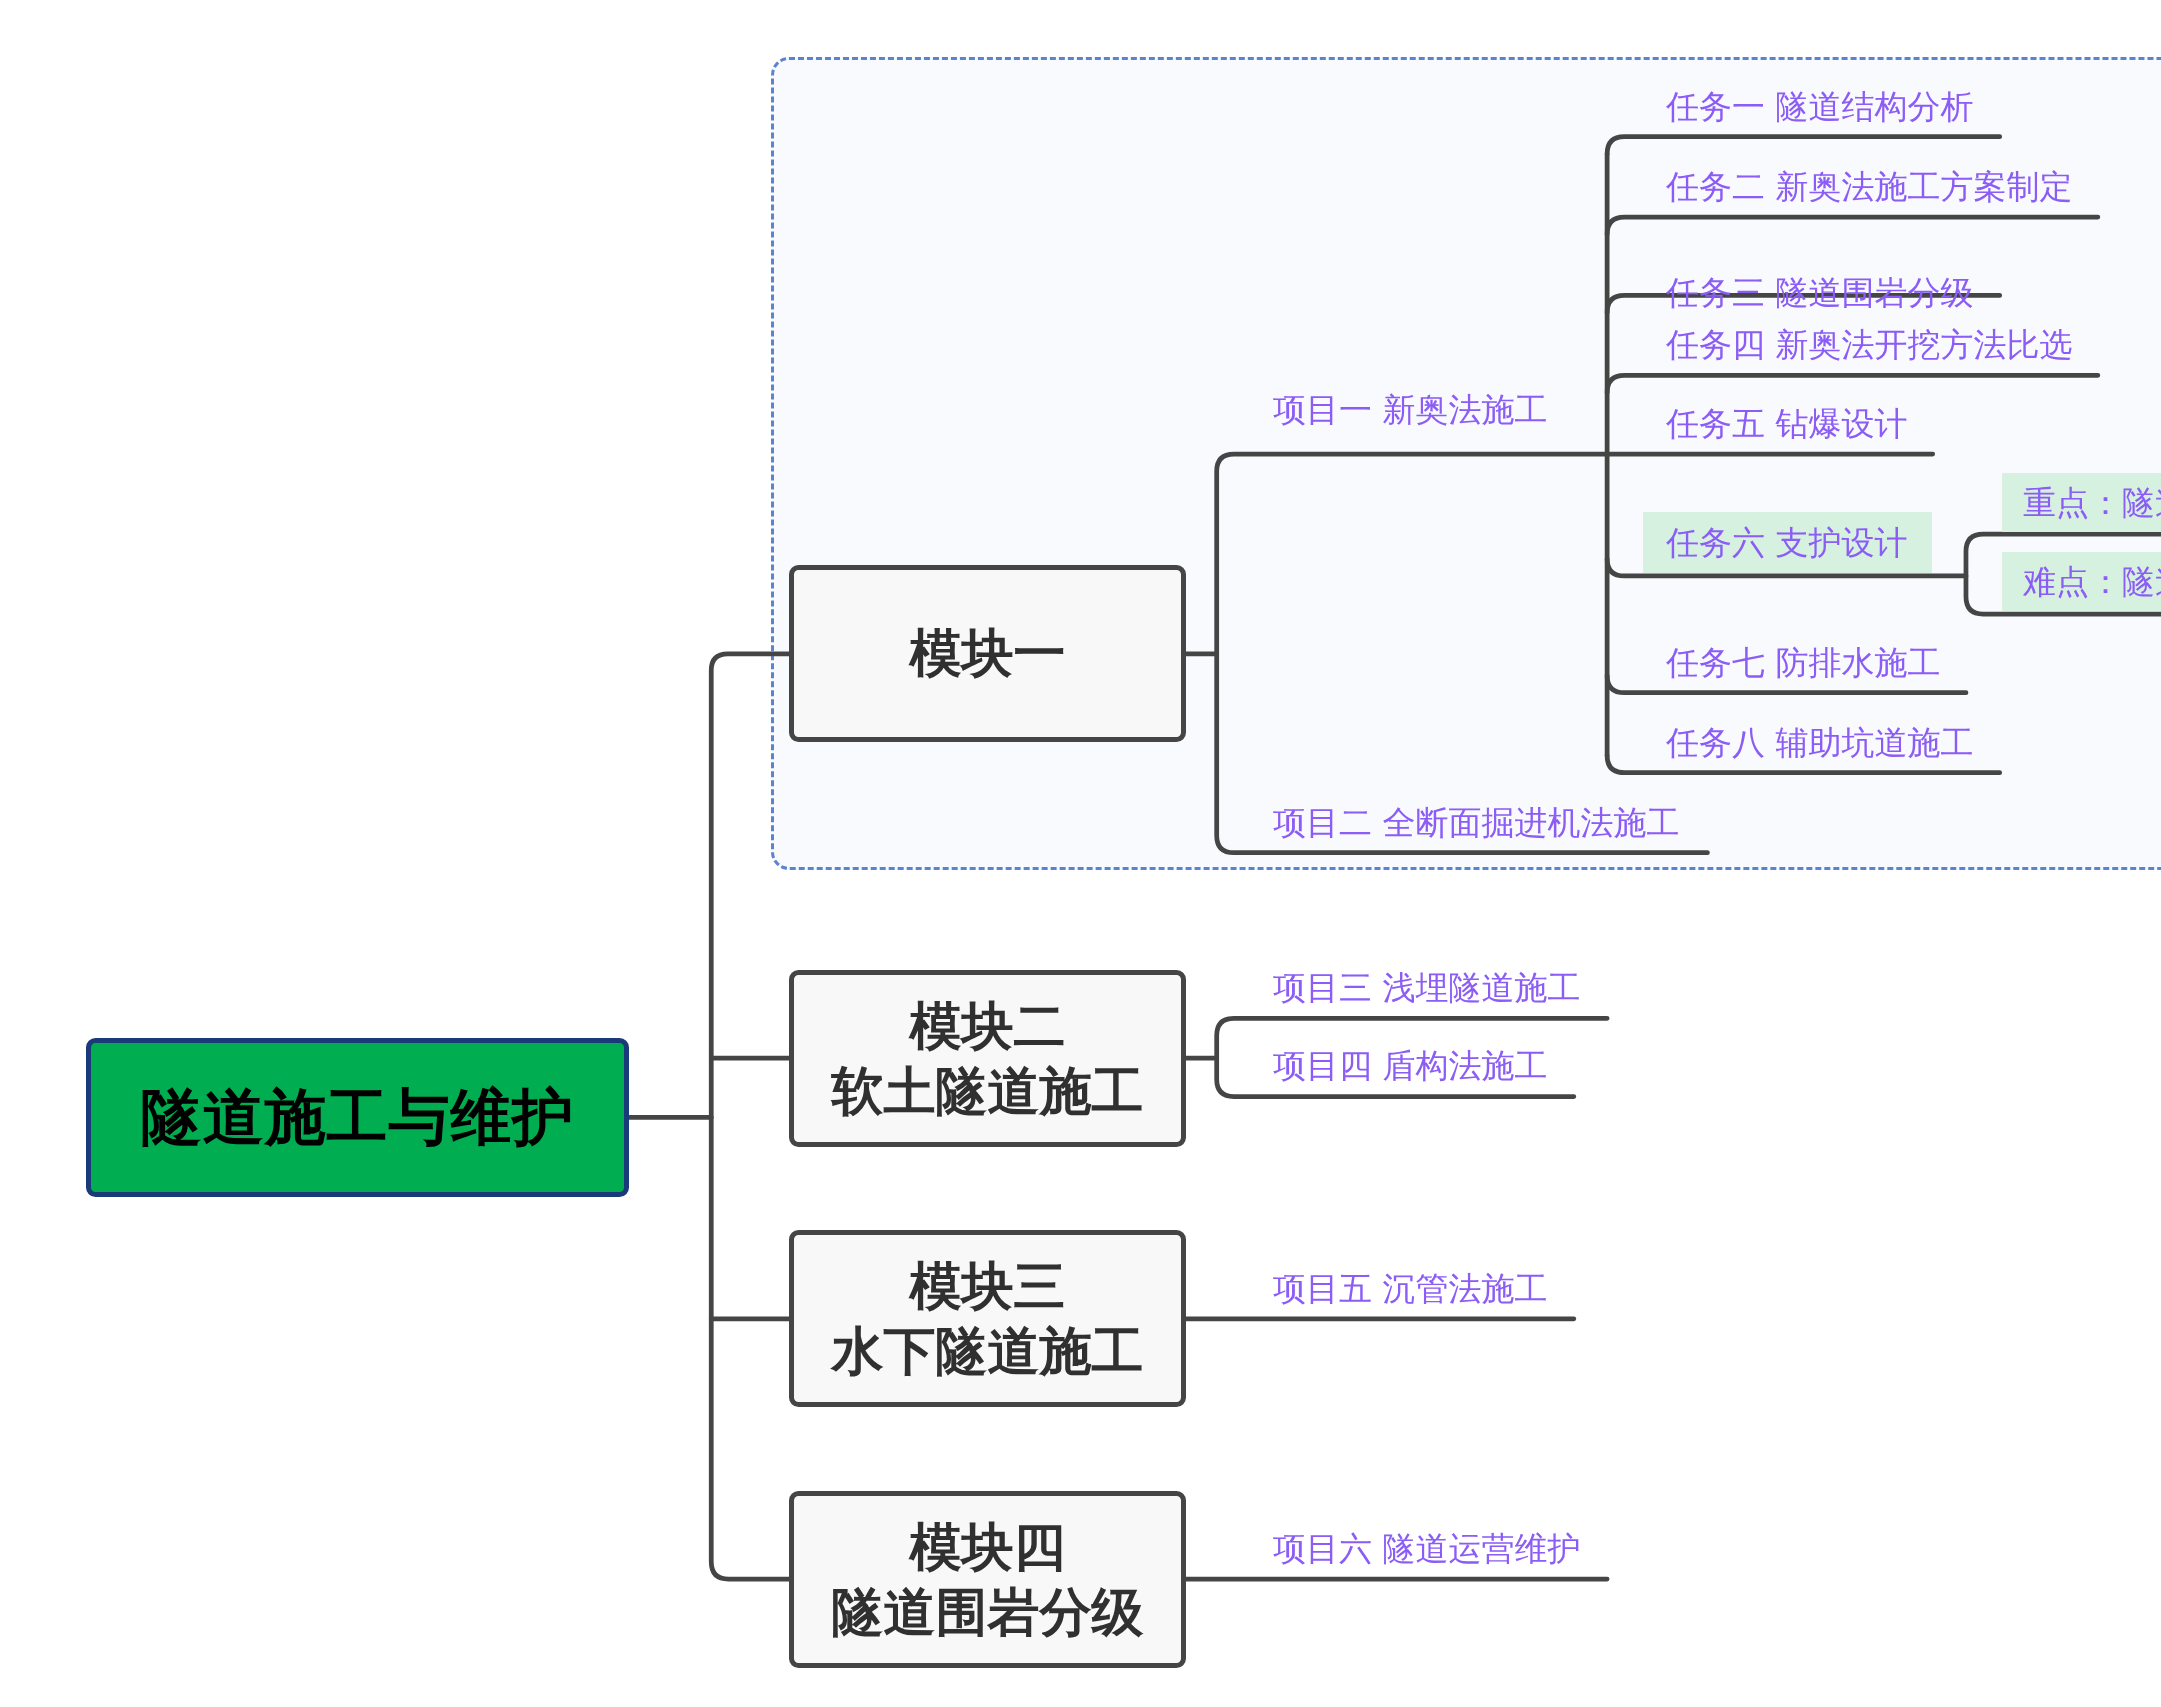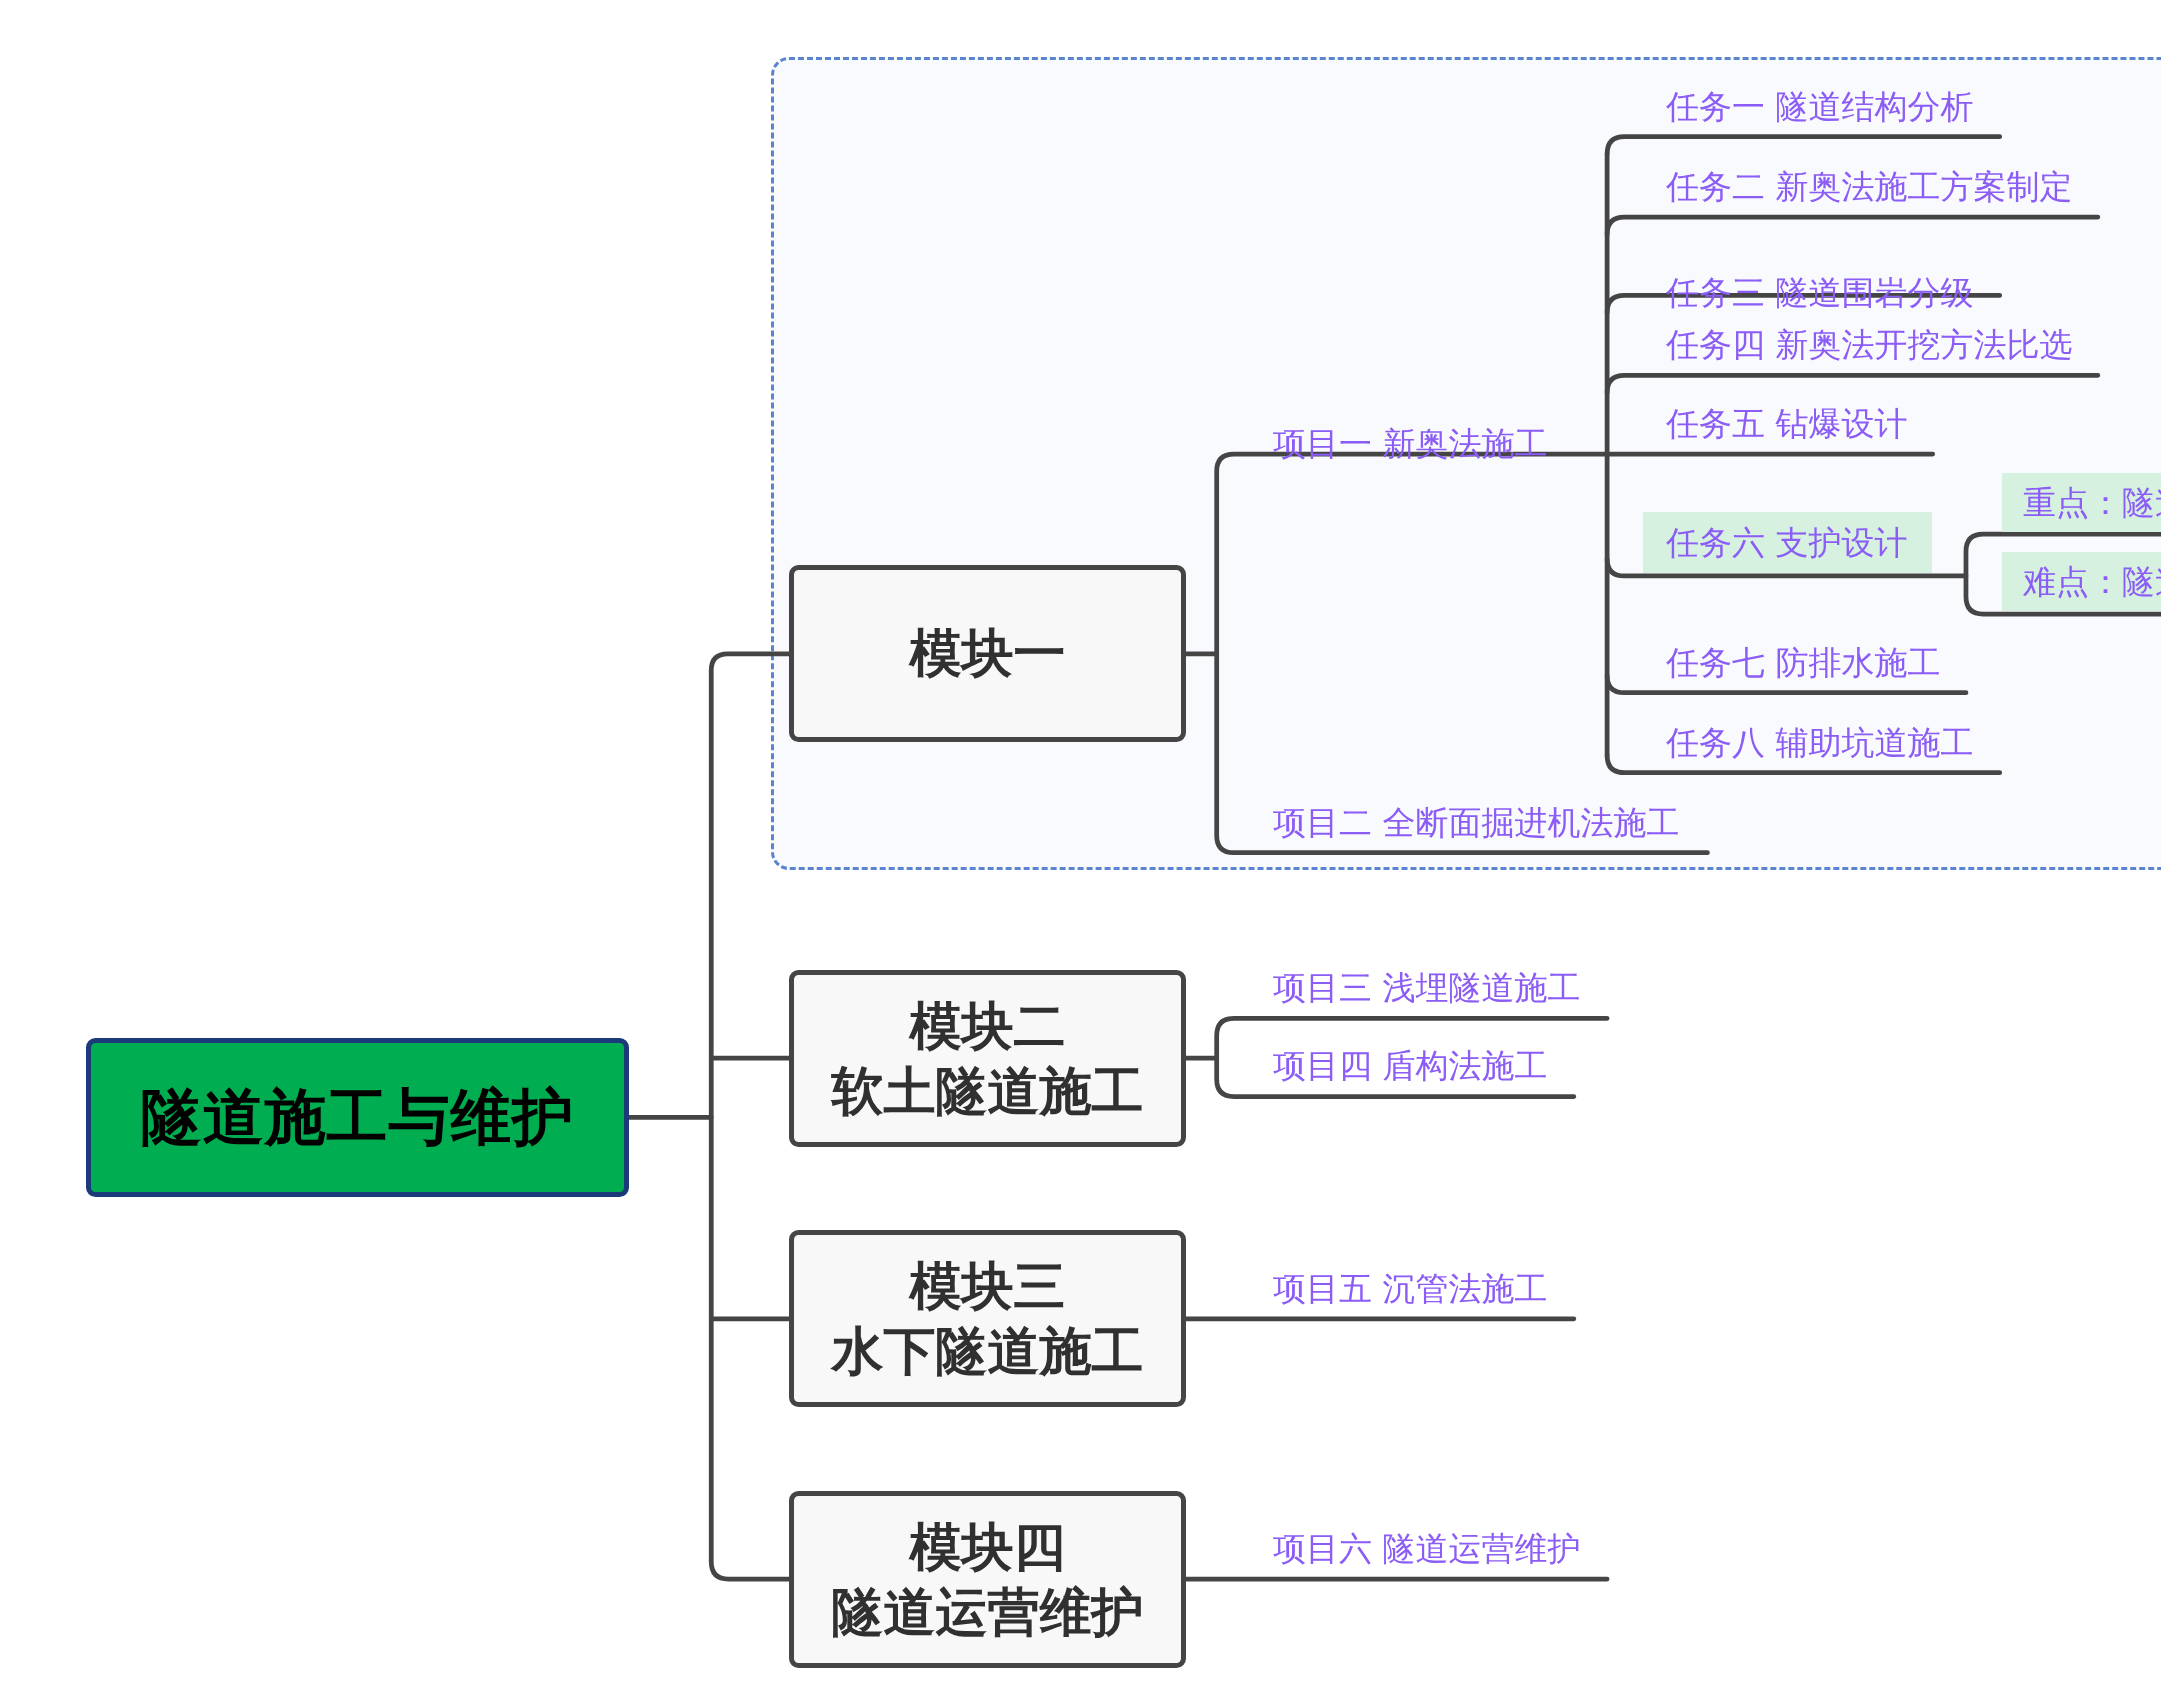--- a/index.html
+++ b/index.html
@@ -64,24 +64,24 @@
 <div class="module" style="top:970px;">
   <span>模块二</span>
   <span>软土隧道施工</span>
 </div>
 <div class="module" style="top:1230px;">
   <span>模块三</span>
   <span>水下隧道施工</span>
 </div>
 <div class="module" style="top:1491px;">
   <span>模块四</span>
-  <span>隧道运营维护</span>
+  <span>隧道围岩分级</span>
 </div>
 
-<div class="label" style="left:1273px; top:422px;">项目一 新奥法施工</div>
+<div class="label" style="left:1273px; top:388px;">项目一 新奥法施工</div>
 <div class="label" style="left:1273px; top:801px;">项目二 全断面掘进机法施工</div>
 <div class="label" style="left:1273px; top:966px;">项目三 浅埋隧道施工</div>
 <div class="label" style="left:1273px; top:1044px;">项目四 盾构法施工</div>
 <div class="label" style="left:1273px; top:1267px;">项目五 沉管法施工</div>
 <div class="label" style="left:1273px; top:1527px;">项目六 隧道运营维护</div>
 
 <div class="hl" style="left:1643px; top:512px; width:289px; height:61px;"></div>
 <div class="hl" style="left:2002px; top:473px; width:511px; height:59px;"></div>
 <div class="hl" style="left:2002px; top:552px; width:412px; height:59px;"></div>
 

